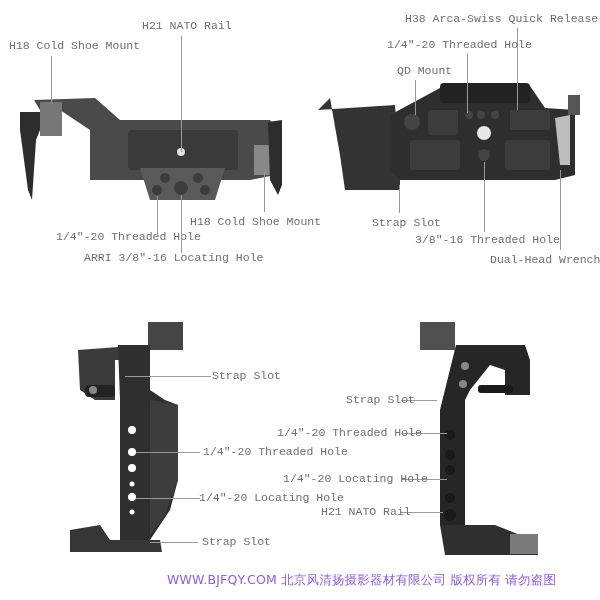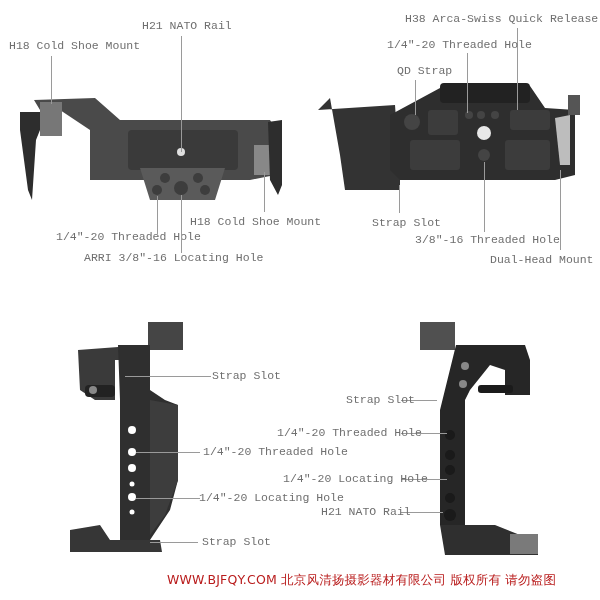--- a/index.html
+++ b/index.html
@@ -1,20 +1,20 @@
 <!DOCTYPE html>
 <html><head>
 <meta charset="utf-8">
 <style>
   html, body { margin:0; padding:0; background:#ffffff; }
   body { width:600px; height:600px; position:relative; overflow:hidden;
          font-family:"DejaVu Sans", sans-serif; color:#6e6e6e; }
   .label { position:absolute; font-size:11.5px; white-space:nowrap; color:#6f6f6f; line-height:14px;font-family:Liberation Mono, monospace; }
   .line { position:absolute; background:#9a9a9a; }
-  .watermark { position:absolute; left:167px; top:572px; font-size:12.5px; color:#b91c1c; letter-spacing:0.2px; white-space:nowrap; }
+  .watermark { position:absolute; left:167px; top:572px; font-size:12.5px; color:#8b5cf6; letter-spacing:0.2px; white-space:nowrap; }
   svg { position:absolute; left:0; top:0; }
 </style>
 </head>
 <body>
 
 <svg width="600" height="600">
 
   <g>
     <path d="M20 112 L20 130 L28 190 L32 200 L36 140 L40 130 L40 112 Z" fill="#2d2d2d"></path>
     <path d="M34 100 L95 98 L120 120 L270 120 L275 128 L275 175 L250 180 L90 180 L90 130 L60 110 L40 110 Z" fill="#4a4a4a"></path>
@@ -101,30 +101,30 @@
 <div class="line" style="left:181px;top:195px;width:1px;height:58px;"></div>
 <div class="label" style="left:84px;top:251px;">ARRI 3/8"-16 Locating Hole</div>
 
 <div class="line" style="left:517px;top:28px;width:1px;height:82px;"></div>
 <div class="label" style="left:405px;top:12px;">H38 Arca-Swiss Quick Release Plate</div>
 
 <div class="line" style="left:467px;top:53px;width:1px;height:60px;"></div>
 <div class="label" style="left:387px;top:38px;">1/4"-20 Threaded Hole</div>
 
 <div class="line" style="left:415px;top:80px;width:1px;height:35px;"></div>
-<div class="label" style="left:397px;top:64px;">QD Strap</div>
+<div class="label" style="left:397px;top:64px;">QD Mount</div>
 
 <div class="line" style="left:399px;top:185px;width:1px;height:28px;"></div>
 <div class="label" style="left:372px;top:216px;">Strap Slot</div>
 
 <div class="line" style="left:484px;top:162px;width:1px;height:70px;"></div>
 <div class="label" style="left:415px;top:233px;">3/8"-16 Threaded Hole</div>
 
 <div class="line" style="left:560px;top:170px;width:1px;height:80px;"></div>
-<div class="label" style="left:490px;top:253px;">Dual-Head Mount</div>
+<div class="label" style="left:490px;top:253px;">Dual-Head Wrench</div>
 
 <div class="line" style="left:125px;top:376px;width:86px;height:1px;"></div>
 <div class="label" style="left:212px;top:369px;">Strap Slot</div>
 
 <div class="line" style="left:136px;top:452px;width:64px;height:1px;"></div>
 <div class="label" style="left:203px;top:445px;">1/4"-20 Threaded Hole</div>
 
 <div class="line" style="left:136px;top:498px;width:64px;height:1px;"></div>
 <div class="label" style="left:199px;top:491px;">1/4"-20 Locating Hole</div>
 

